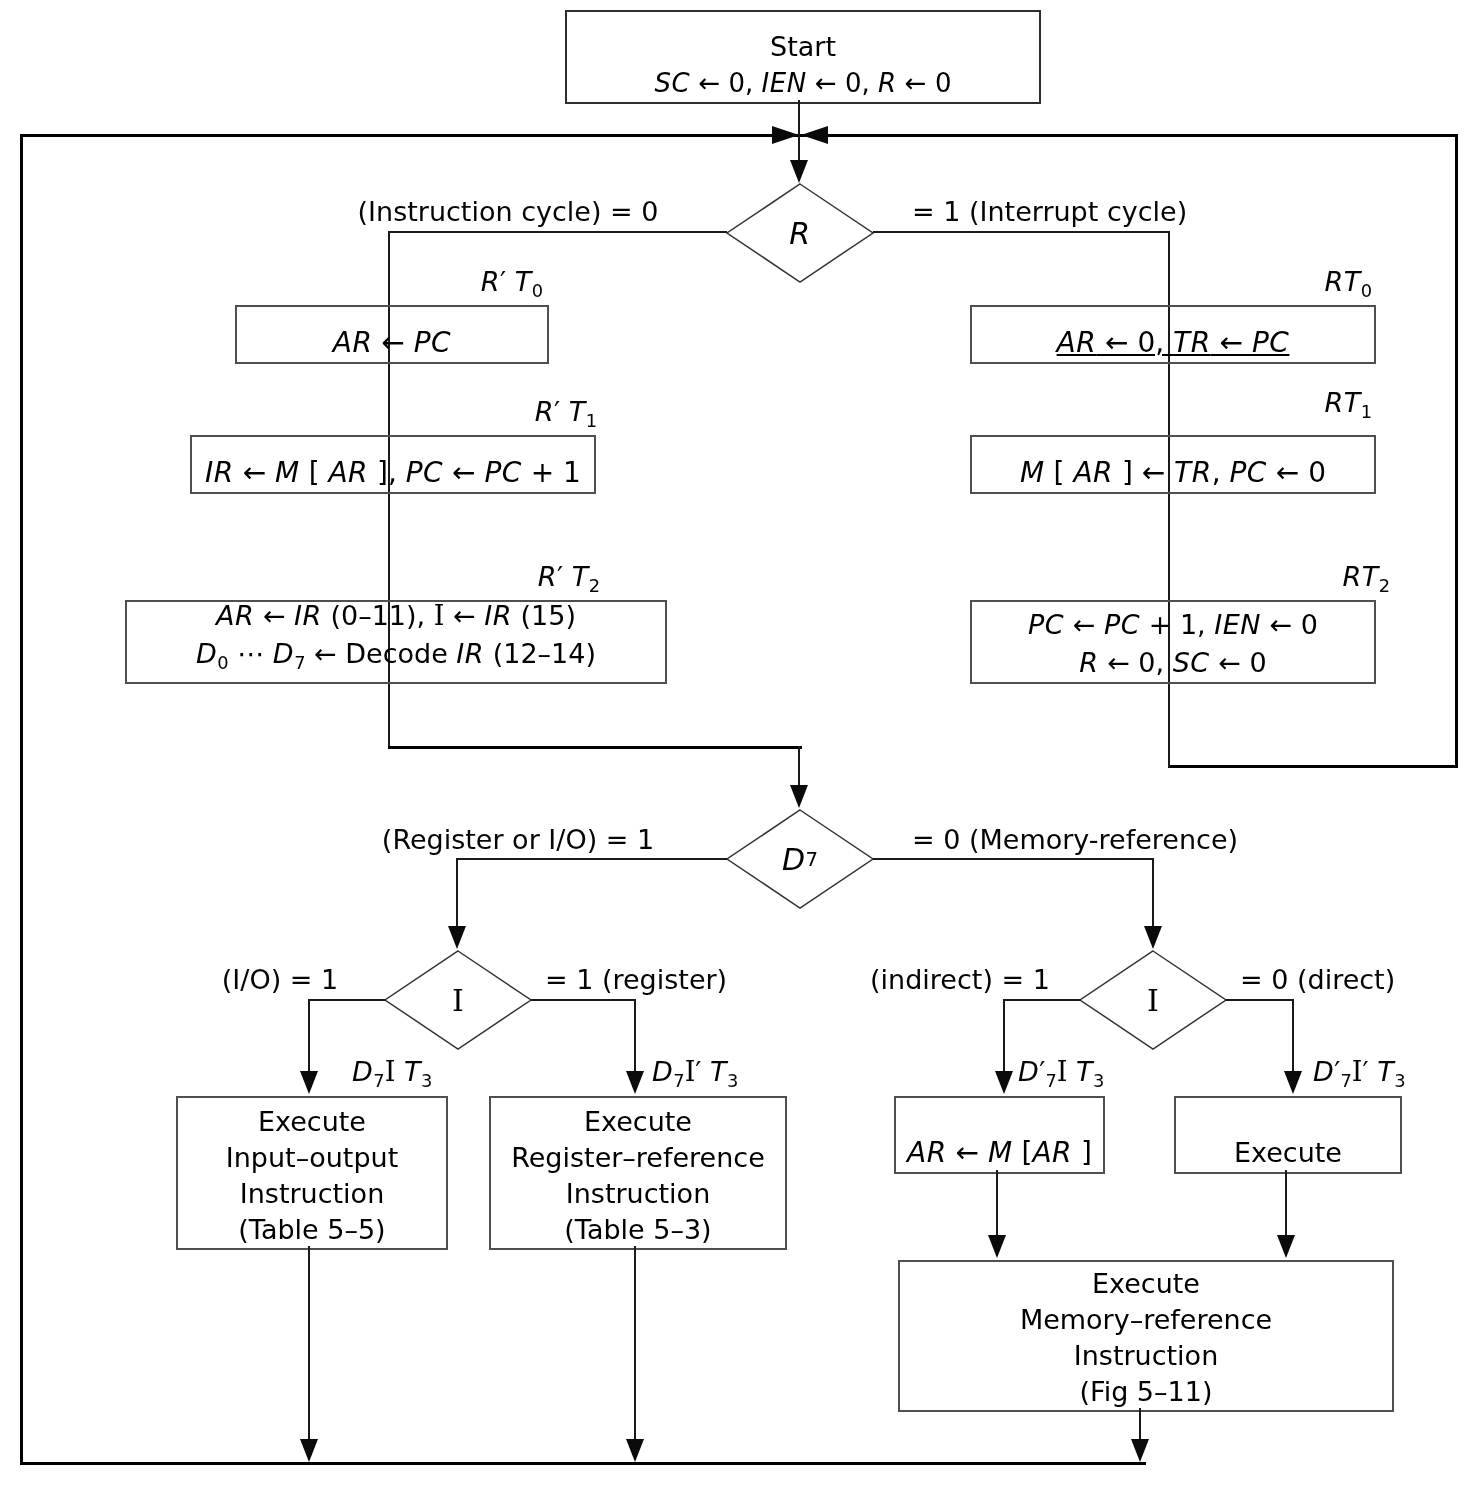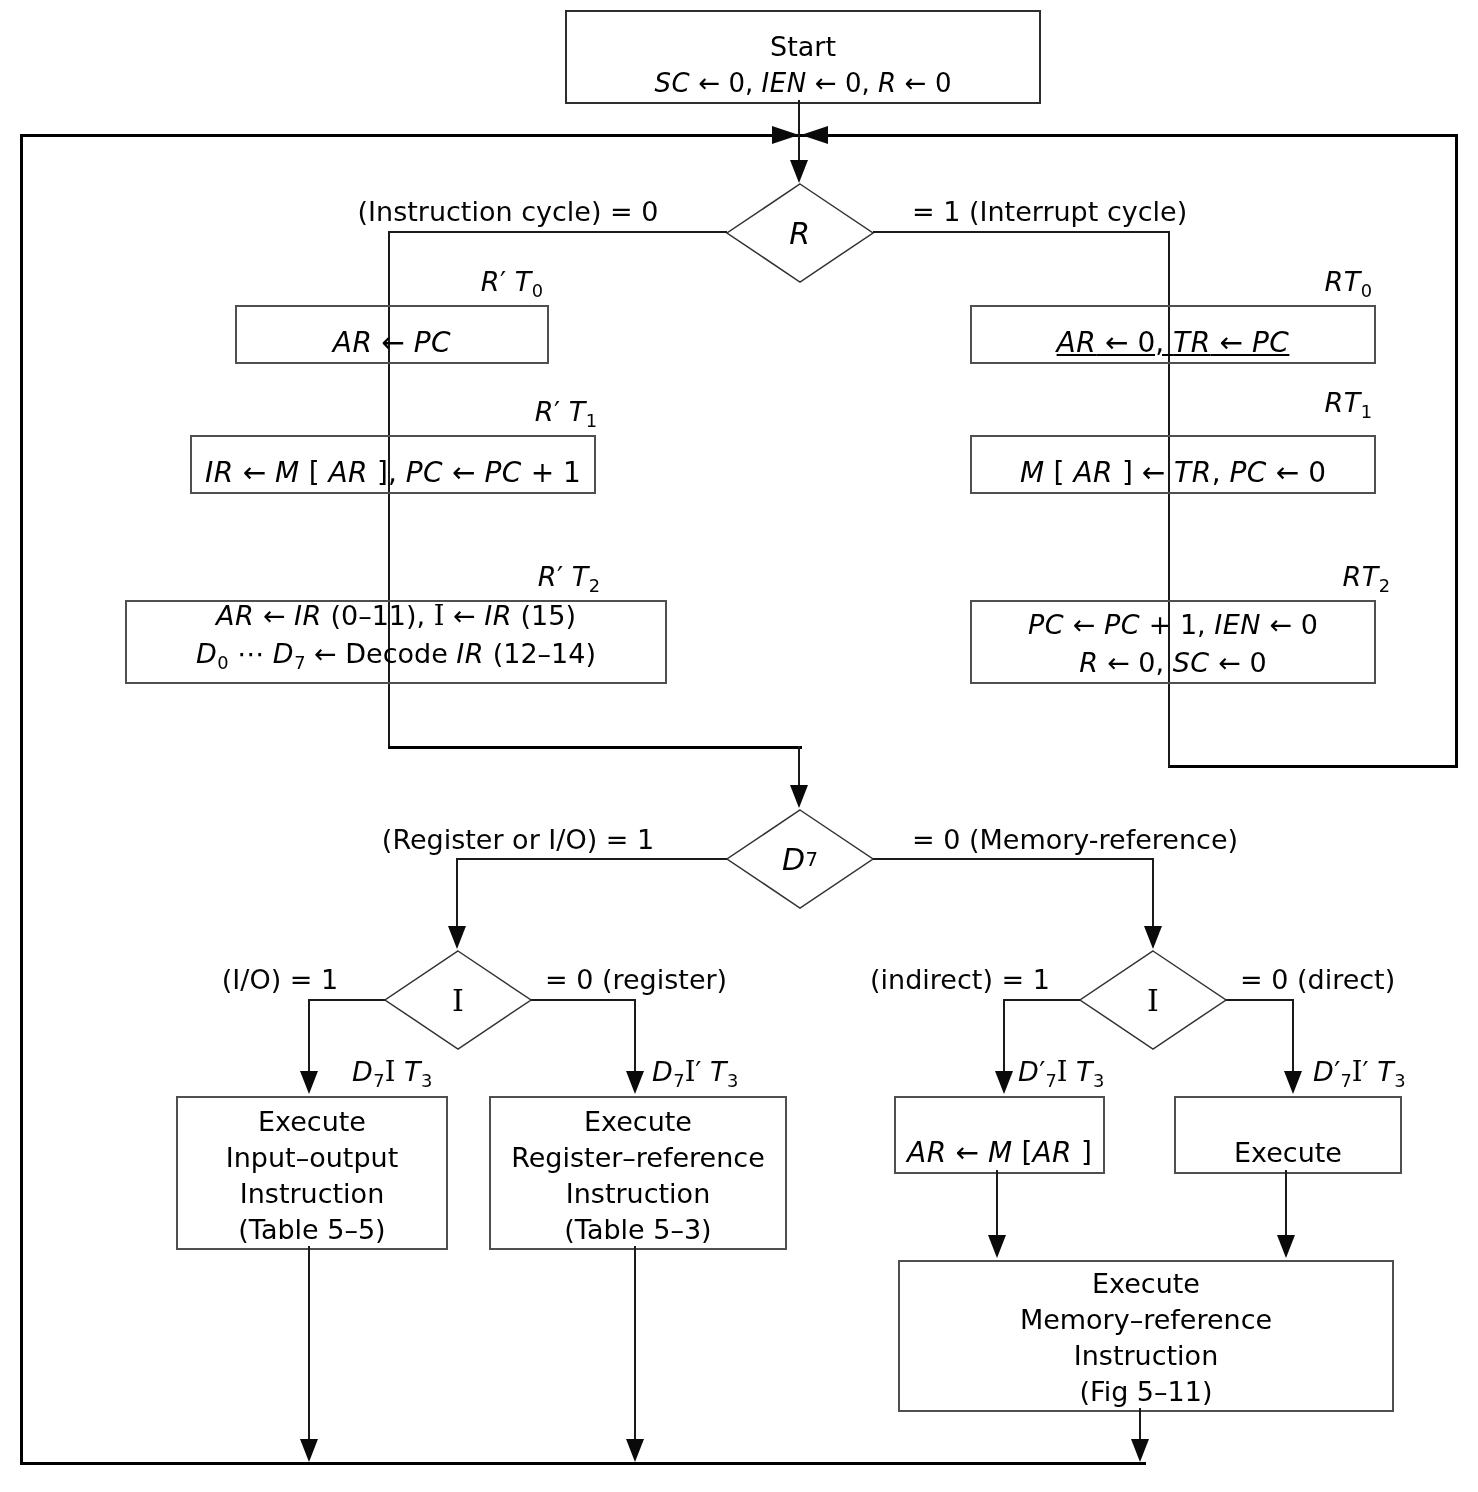--- a/index.html
+++ b/index.html
@@ -126,21 +126,21 @@
   <div class="v" style="left:1152px;top:858px;height:69px;"></div>
   <div class="tri-down" style="left:1144px;top:926px;"></div>
 
   <div class="diamond" style="left:384px;top:950px;">
     <svg width="148" height="100">
       <polygon points="74,1 147,50 74,99 1,50" fill="#ffffff" stroke="#333333" stroke-width="1.5"></polygon>
     </svg>
     <div class="dlabel rm">I</div>
   </div>
   <div class="lbl right" style="left:190px;top:964px;width:180px;">(I/O) = 1</div>
-  <div class="lbl" style="left:545px;top:964px;">= 0 (register)</div>
+  <div class="lbl" style="left:545px;top:964px;">= 1 (register)</div>
 
   <div class="h" style="left:309px;top:999px;width:76px;"></div>
   <div class="v" style="left:308px;top:999px;height:74px;"></div>
   <div class="tri-down" style="left:300px;top:1071px;"></div>
 
   <div class="h" style="left:531px;top:999px;width:105px;"></div>
   <div class="v" style="left:634px;top:999px;height:74px;"></div>
   <div class="tri-down" style="left:626px;top:1071px;"></div>
 
   <div class="diamond" style="left:1079px;top:950px;">

